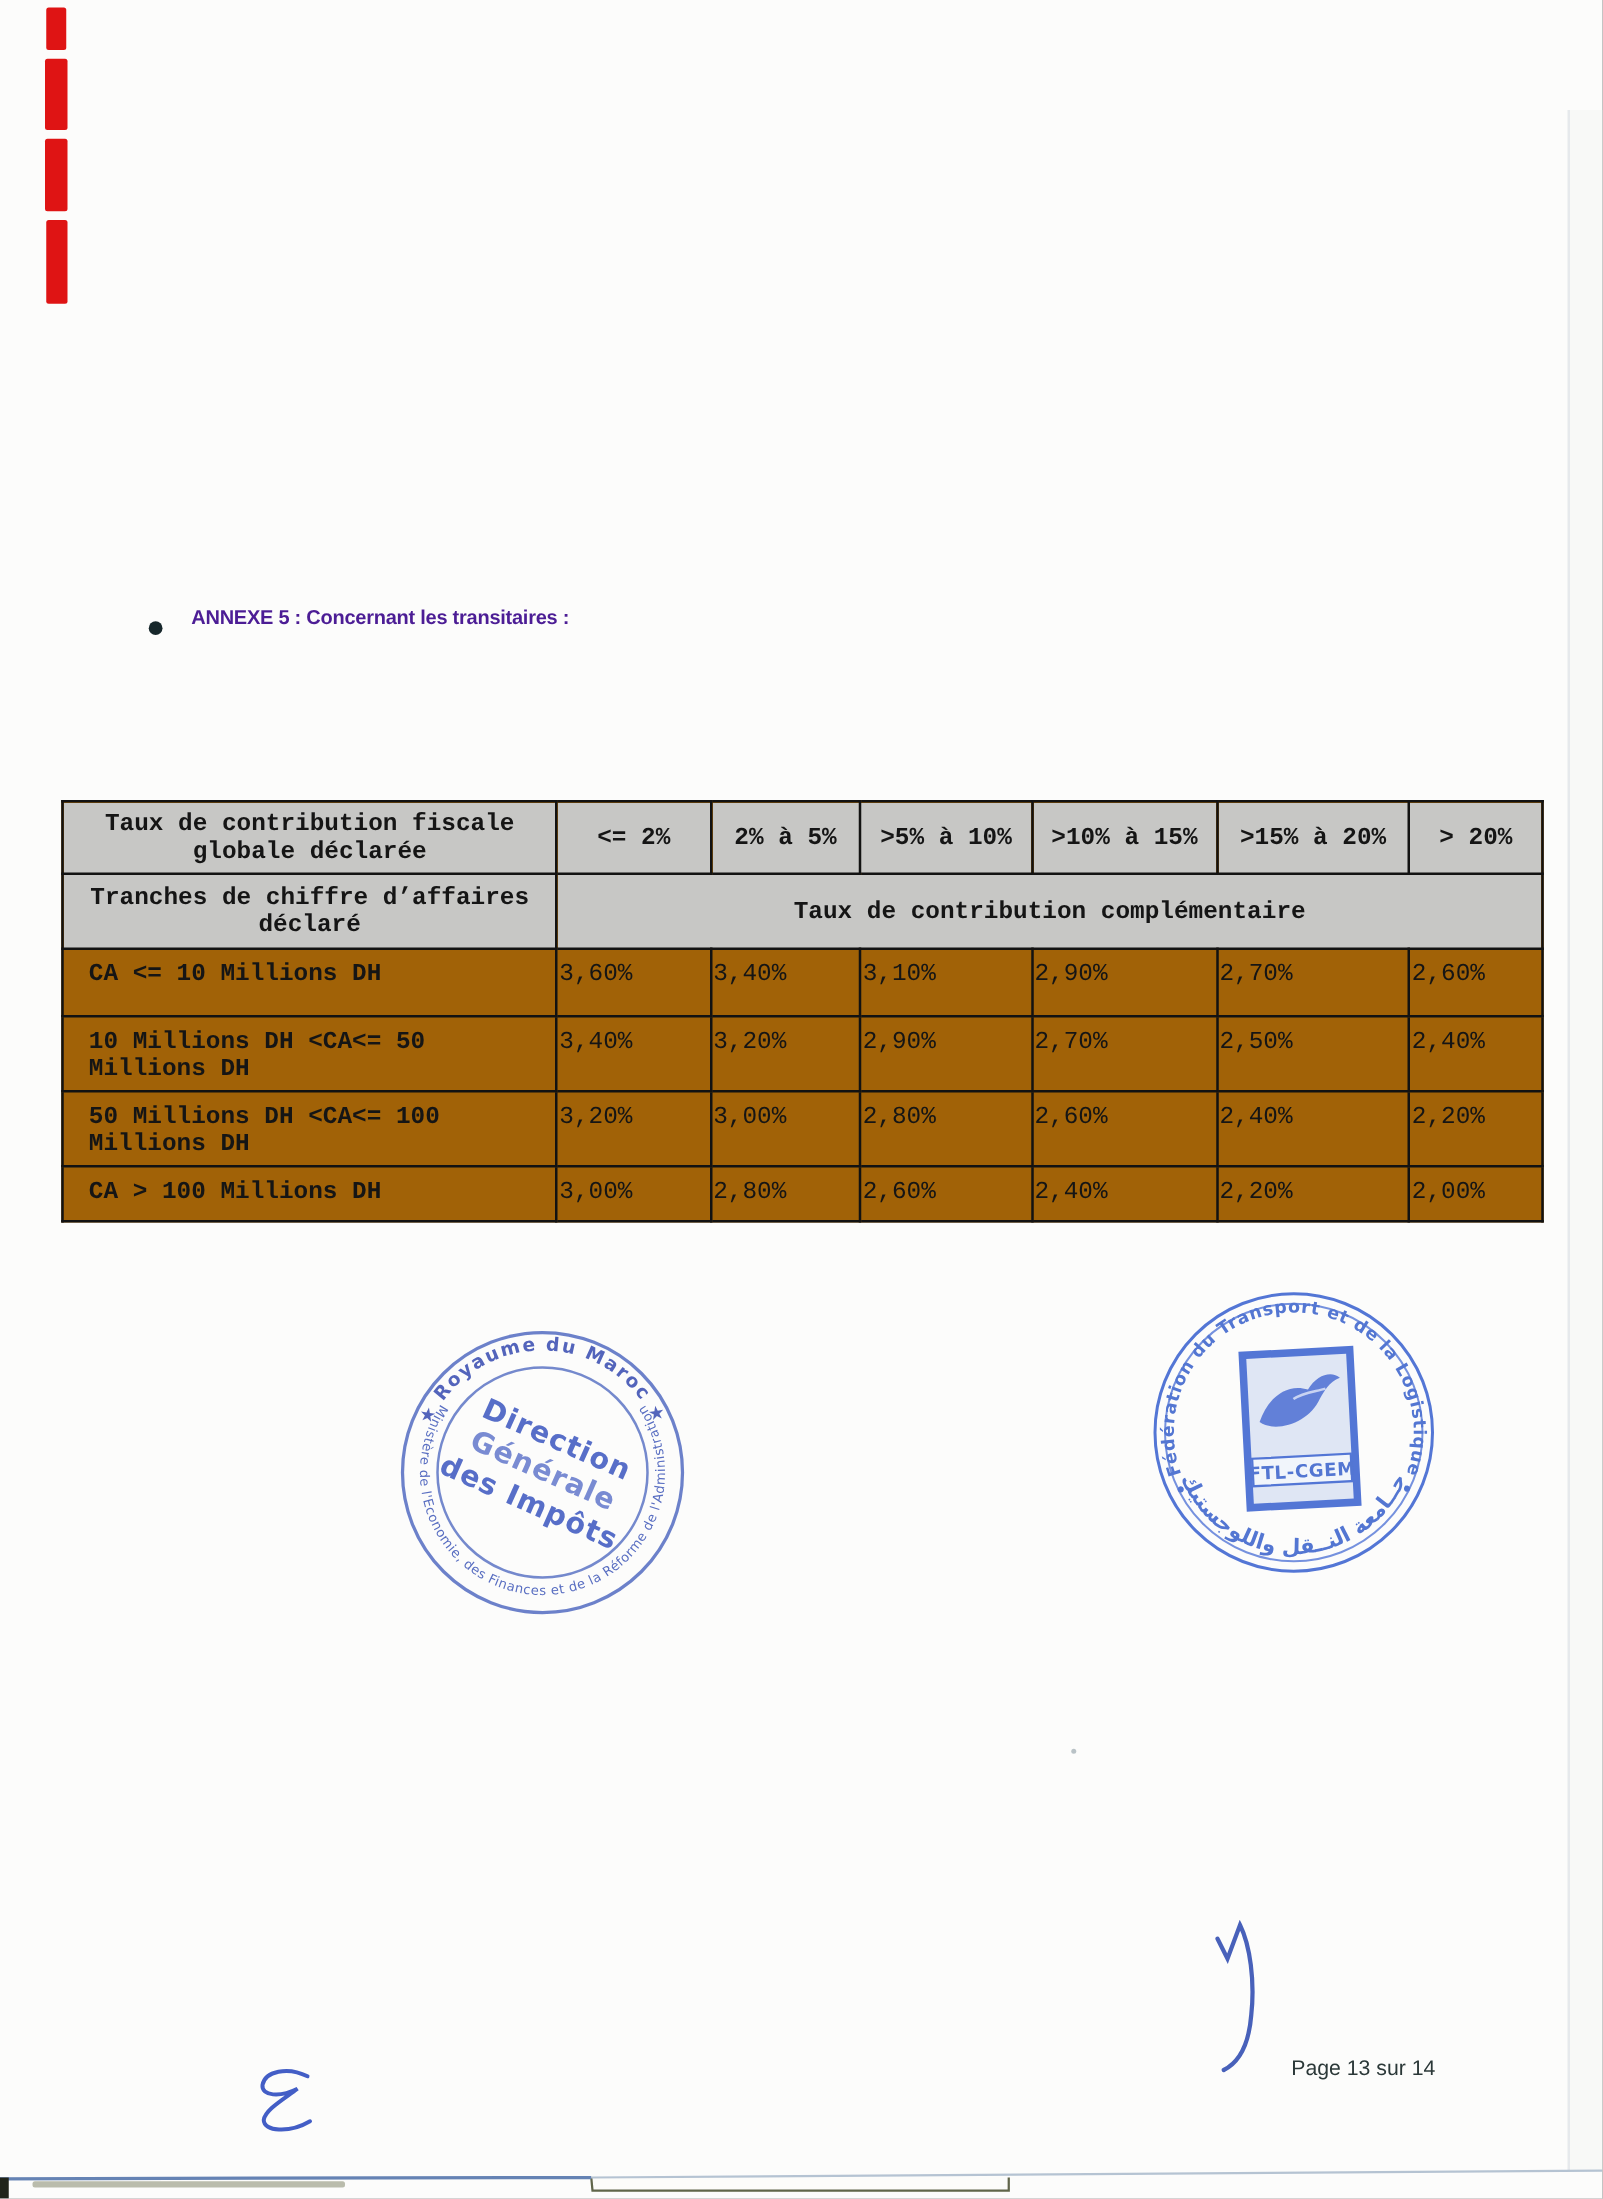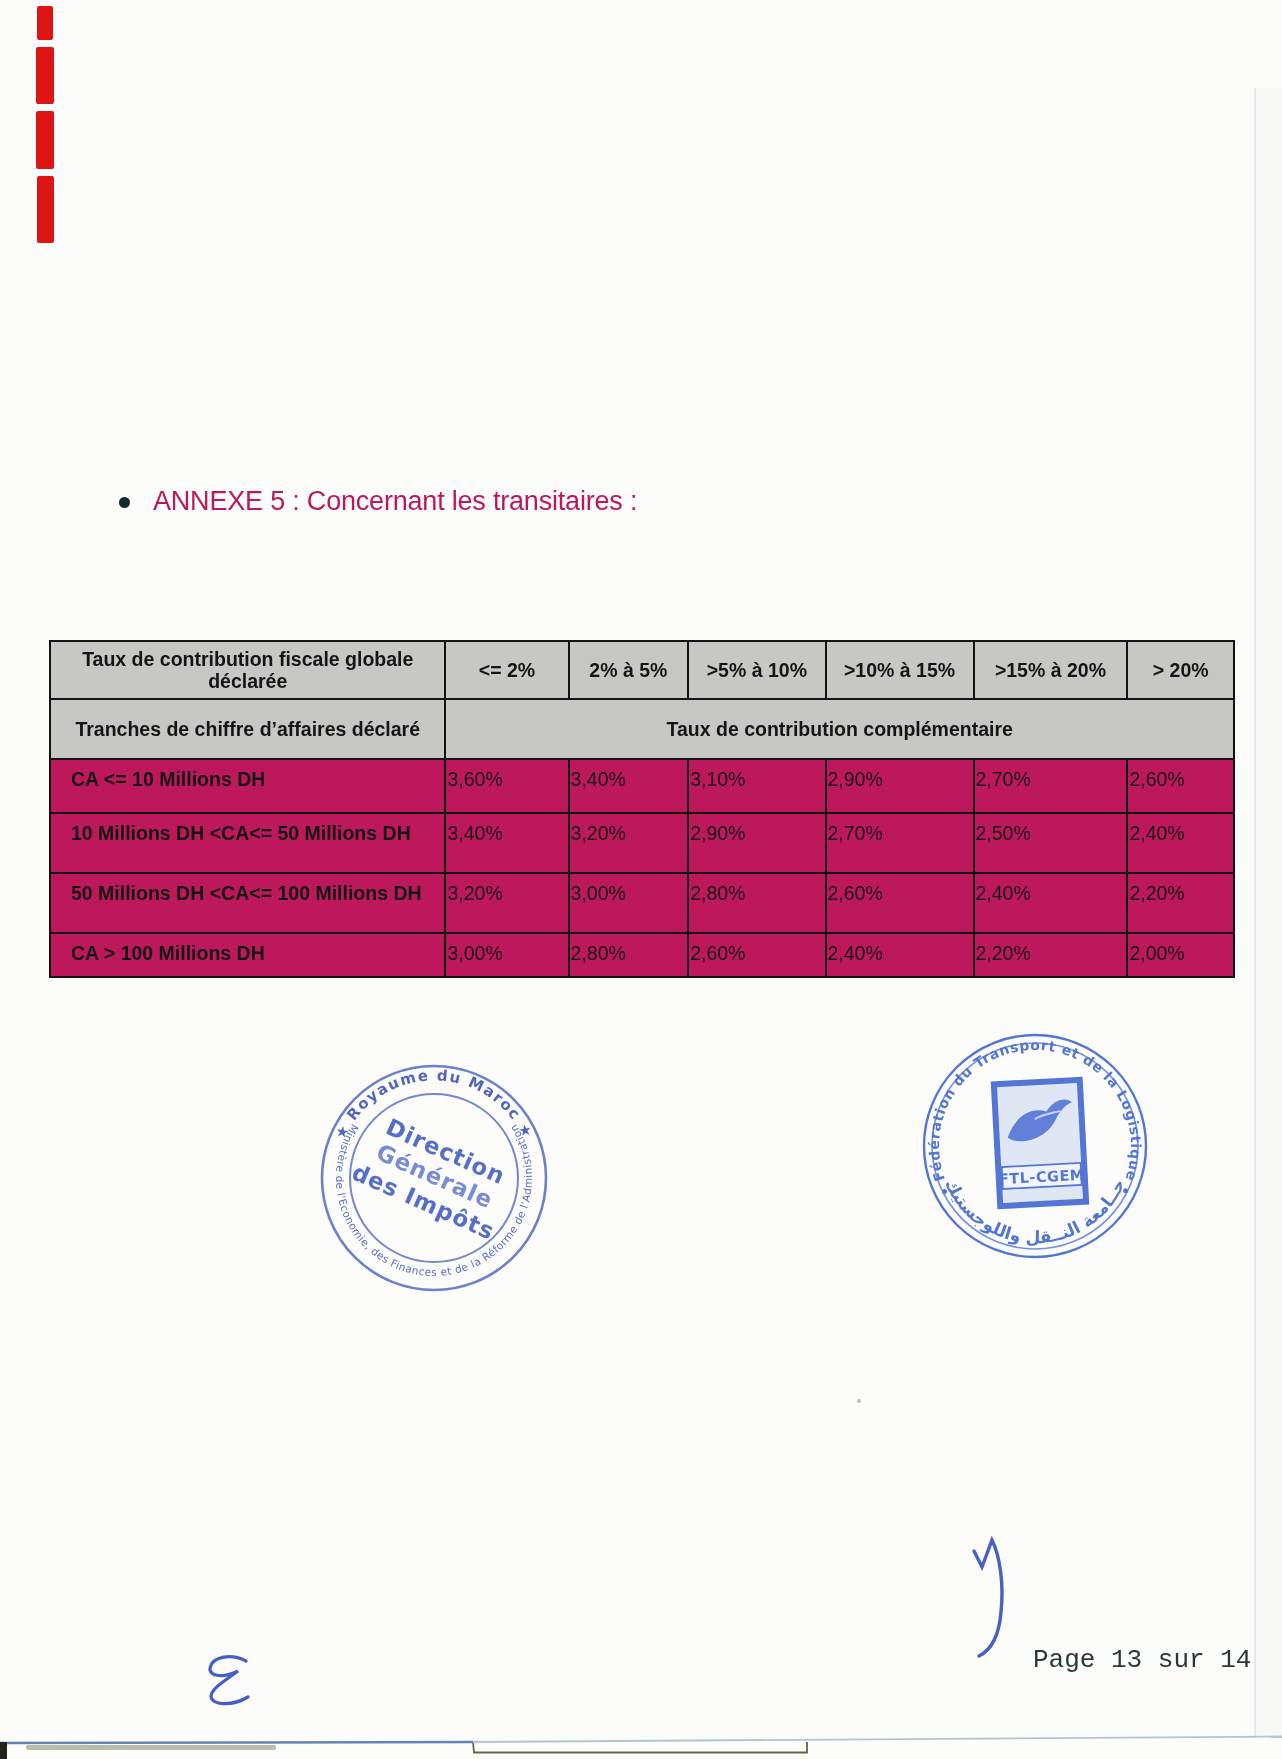--- a/index.html
+++ b/index.html
@@ -11,35 +11,35 @@
   }
   
   .red-mark { position:absolute; background:#df1414; border-radius:2px; }
   .edge-line-v { position:absolute; left:1254px; top:88px; width:2px; height:1648px; background:#e6e9ec; }
   .edge-tint { position:absolute; left:1256px; top:88px; width:26px; height:1648px; background:#f8f9f7; }
   .speck { position:absolute; width:4px; height:4px; border-radius:50%; background:#b9c2c6; }
   
   .bullet { position:absolute; left:119px; top:497px; width:11px; height:11px; border-radius:50%; background:#17272b; }
   .annex-title {
     position:absolute; left:153px; top:486px; margin:0;
-    font-size:27px; font-weight:normal; letter-spacing:-0.2px; color:#be185d;
+    font-size:16px; font-weight:bold; letter-spacing:-0.2px; color:#4c1d95;
   }
   
   .rates-table-wrap { position:absolute; left:49px; top:640px; width:1186px; }
-  table.rates { width:100%; border-collapse:collapse; table-layout:fixed; background:#be185d; }
+  table.rates { width:100%; border-collapse:collapse; table-layout:fixed; background:#a16207;font-family:Liberation Mono, monospace; }
   table.rates td { border:2px solid #121212; font-size:19.5px; overflow:hidden; }
   tr.hdr td { background:#c7c7c5; font-weight:bold; text-align:center; vertical-align:middle; line-height:1.15; }
   td.row-label { font-weight:bold; text-align:left; padding:8px 6px 4px 20px; vertical-align:top; }
   td.rate { text-align:left; vertical-align:top; padding-top:8px; font-weight:normal; }
   tr.hdr td.row-label-h { font-weight:bold; text-align:center; padding:4px 10px; }
   
   .ink { position:absolute; }
   .pagenum {
     position:absolute; left:1033px; top:1645px; margin:0;
-    font-family:Liberation Mono, monospace; font-size:26px; color:#2b3838;
+    font-family:Liberation Sans, sans-serif; font-size:17px; color:#2b3838;
   }
   svg text { font-family:"DejaVu Sans", sans-serif; }
 </style>
 </head>
 <body>
 
 <div class="page">
 
   <div>
     <div class="red-mark" style="left:37px; top:6px;  width:16px; height:34px;"></div>

